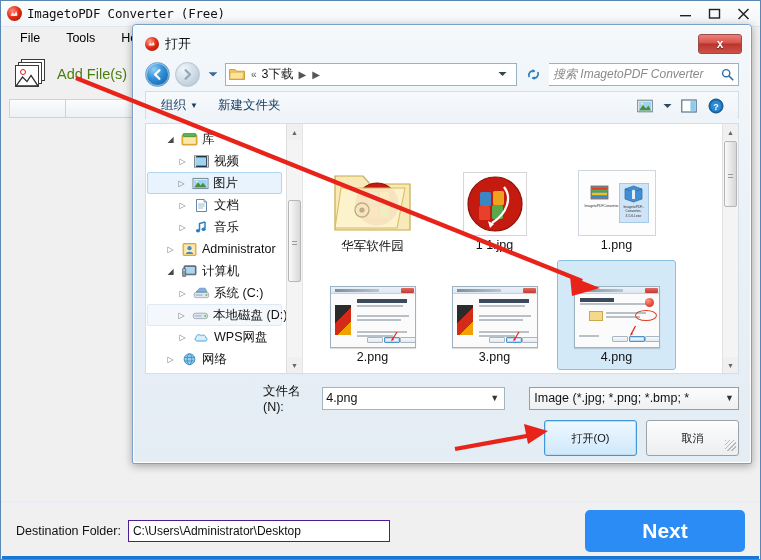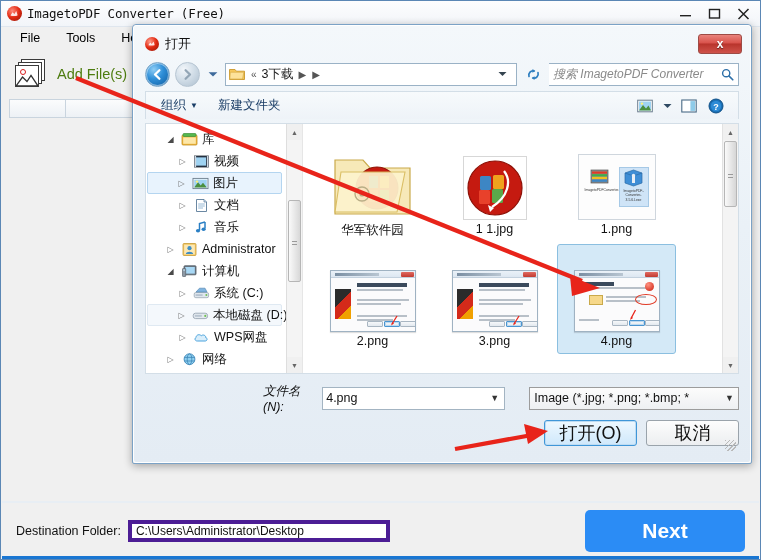--- a/index.html
+++ b/index.html
@@ -75,21 +75,21 @@
   }
 
   
   #app-bottom {
     position:absolute; left:1px; right:1px; bottom:1px; height:57px;
     background:#f0f0f0; border-top:2px solid #e8eef4;
     display:flex; align-items:center; padding:0 14px;
   }
   #dest-label { font-size:12.5px; color:#111; margin-right:7px; white-space:nowrap; }
   #dest-input {
-    width:262px; height:22px; background:#fff; border:4px solid #4c1d95;
+    width:262px; height:22px; background:#fff; border:1px solid #4c1d95;
     display:flex; align-items:center; padding:0 4px; font-size:12px; color:#111;
   }
   #open-folder-btn {
     margin-left:11px; height:24px; padding:0 8px;
     background:#f0f0f0; border:1px solid #9c9c9c;
     display:flex; align-items:center; justify-content:center;
     font-size:12.5px; color:#2a5db0;
   }
   #next-btn {
     margin-left:auto; width:160px; height:42px; border-radius:5px;
@@ -215,21 +215,21 @@
     background:linear-gradient(90deg,#fafafa,#d8d8d8); border:1px solid #b6b6b6; border-radius:2px;
   }
   .ts-grip { position:absolute; left:3px; right:3px; top:50%; height:5px;
     background:repeating-linear-gradient(#9a9a9a 0 1px, transparent 1px 3px); }
 
   #dlg-files {
     flex:1; position:relative; background:#fff; overflow:hidden;
   }
   #files-grid {
     position:absolute; left:0; top:0; right:16px; bottom:0;
-    padding:8px 0 0 10px;
+    padding:24px 0 0 10px;
   }
   .file-row { display:flex; }
   .file-cell {
     width:119px; height:110px; margin:0 3px 2px 0; padding-top:3px;
     display:flex; flex-direction:column; align-items:center;
     border:1px solid transparent; border-radius:3px;
   }
   .file-cell.selected { background:#d4e9f7; border:1px solid #8bbfe0; }
   .thumb-wrap { height:84px; display:flex; align-items:flex-end; justify-content:center; }
   .file-label { font-size:12.5px; color:#111; margin-top:2px; white-space:nowrap; }
@@ -280,37 +280,37 @@
   #fs-thumb {
     position:absolute; left:1px; right:1px; top:17px; height:66px;
     background:linear-gradient(90deg,#fafafa,#d6d6d6); border:1px solid #b6b6b6; border-radius:2px;
   }
 
   
   #dlg-footer {
     position:absolute; left:11px; right:11px; bottom:9px; height:76px;
   }
   #filename-row { display:flex; align-items:center; height:26px; margin-top:8px; }
-  #filename-label { font-size:12.5px; color:#111; margin-right:6px;font-style:italic; }
+  #filename-label { font-size:12.5px; color:#111; margin-right:6px; }
   #filename-input {
     width:200px; height:23px; background:#fff; border:1px solid #a3b4c2;
     display:flex; align-items:center; padding:0 3px; font-size:12.5px; color:#111;
   }
   #filename-caret { margin-left:auto; color:#333; font-size:9px; padding-right:2px; }
   #filter-combo {
     margin-left:24px; width:229px; height:23px; border:1px solid #9c9c9c;
     background:linear-gradient(#fcfcfc,#eef0f2);
     display:flex; align-items:center; padding:0 4px; font-size:12.5px; color:#111;
     overflow:hidden; white-space:nowrap;
   }
   #filter-caret { margin-left:auto; font-size:9px; color:#333; padding-left:3px; }
   #buttons-row { display:flex; align-items:center; justify-content:flex-end; margin-top:9px; gap:9px; }
   .dlg-btn {
-    width:93px; height:26px; display:flex; align-items:center; justify-content:center;
-    font-size:18px; color:#111; border-radius:3px;
+    width:93px; height:36px; display:flex; align-items:center; justify-content:center;
+    font-size:11px; color:#111; border-radius:3px;
     background:linear-gradient(#fdfdfd,#eceef0); border:1px solid #9aa3ab;
   }
   .dlg-btn.default {
     border:1px solid #3f96d8; box-shadow:0 0 0 1px #bedcf3 inset;
     background:linear-gradient(#eef8ff,#cfe8fb);
   }
   #dlg-resize-grip {
     position:absolute; right:3px; bottom:2px; width:11px; height:11px;
     background:repeating-linear-gradient(135deg, #b9b9b9 0 1px, transparent 1px 3px);
   }

